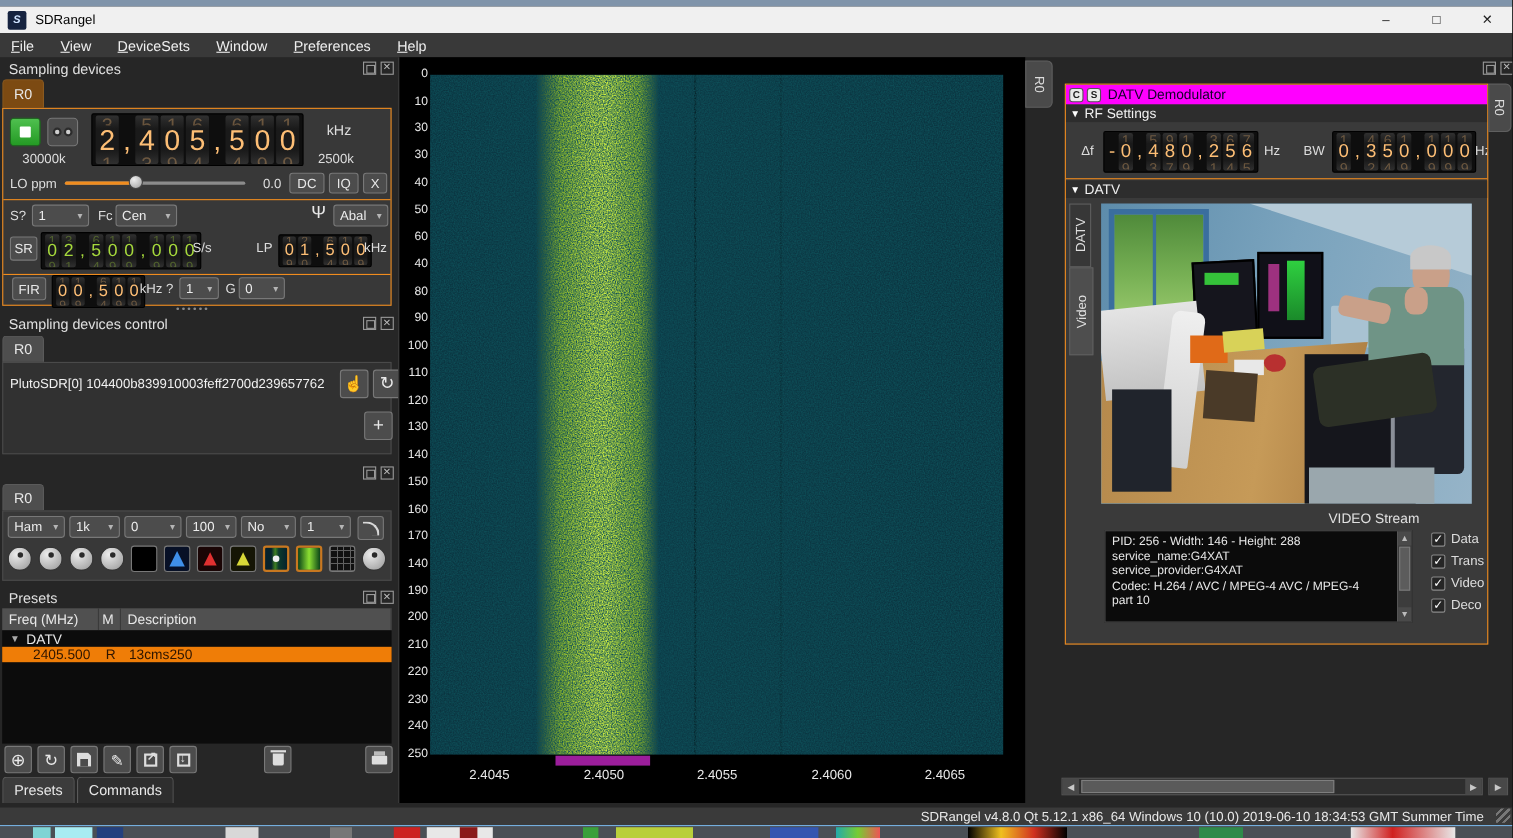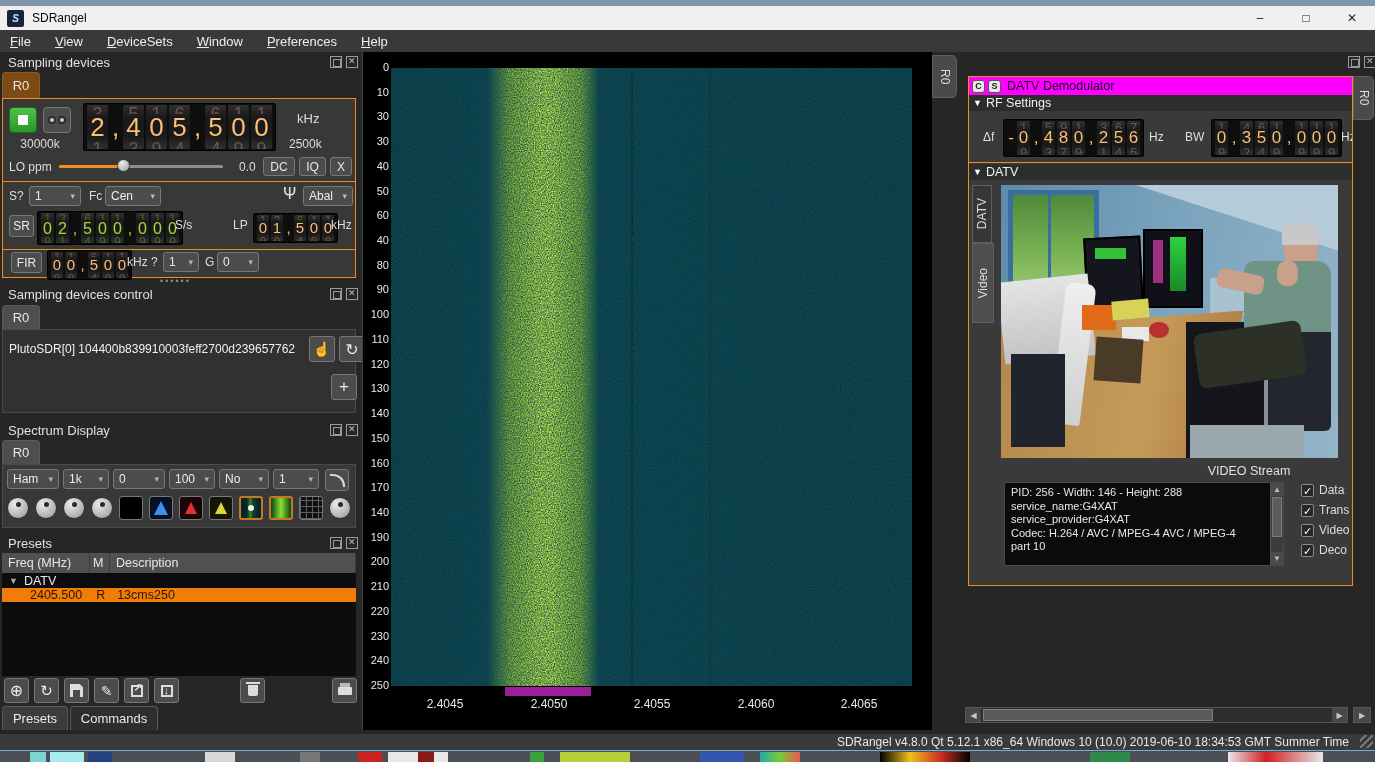--- a/index.html
+++ b/index.html
@@ -381,21 +381,20 @@
     <span class="hbtn close"></span>
   </div>
   <div class="abs tab" style="left:2px;top:305px;width:38px;height:24px;">R0</div>
   <div class="abs panel" style="left:2px;top:329px;width:354px;height:84px;background:#313131;">
     <div class="abs" style="left:6px;top:12px;width:296px;overflow:hidden;white-space:nowrap;font-size:12px;color:#f0f0f0;">PlutoSDR[0] 104400b839910003feff2700d239657762</div>
     <div class="abs btn" style="left:306px;top:6px;width:26px;height:26px;font-size:14px;">☝</div>
     <div class="abs btn" style="left:336px;top:6px;width:26px;height:26px;font-size:16px;">↻</div>
     <div class="abs btn" style="left:328px;top:44px;width:26px;height:26px;font-size:17px;">+</div>
   </div>
 
-  <div class="abs sec-head" style="left:8px;top:420px;width:340px;">Spectrum Display</div>
   <div class="abs hbtns" style="left:330px;top:424px;right:auto;">
     <span class="hbtn undock"></span>
     <span class="hbtn close"></span>
   </div>
   <div class="abs tab" style="left:2px;top:440px;width:38px;height:24px;">R0</div>
   <div class="abs panel" style="left:2px;top:464px;width:354px;height:64px;">
     <div class="abs dd" style="left:4px;top:4px;width:52px;">
         <span>Ham</span>
       </div>
     <div class="abs dd" style="left:60px;top:4px;width:46px;">

